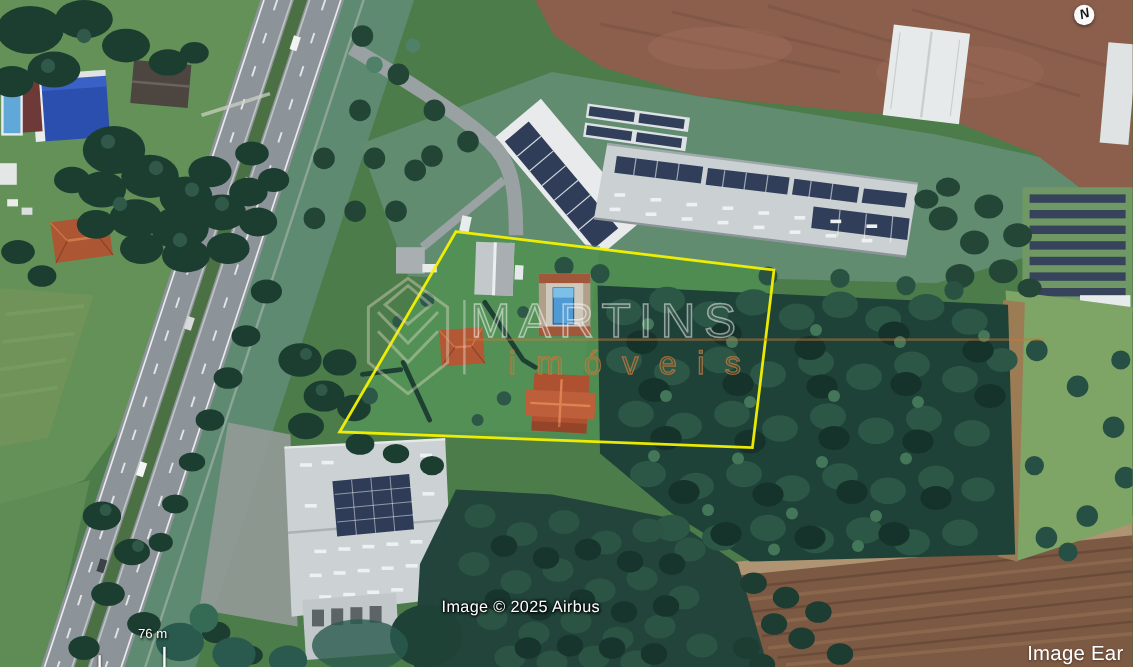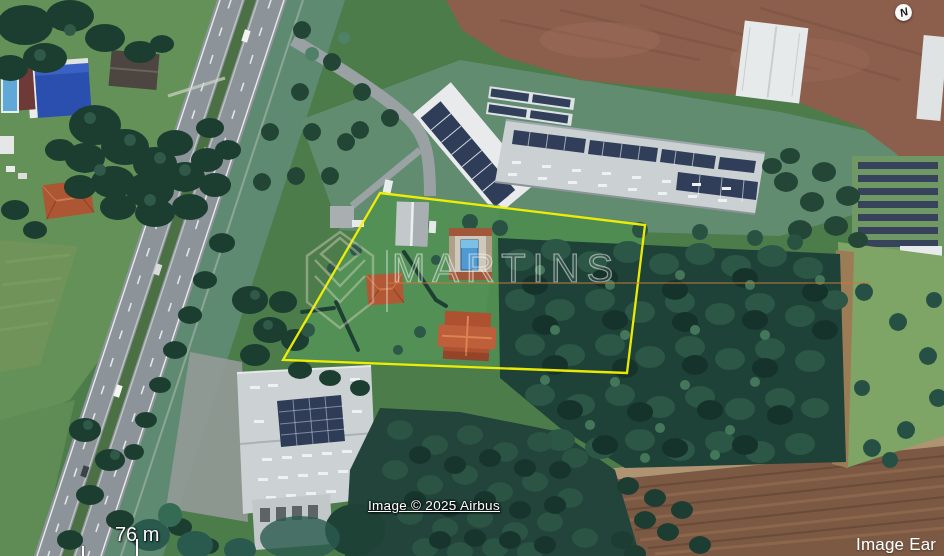--- a/index.html
+++ b/index.html
@@ -7,28 +7,27 @@
   .stage{
     position:relative;width:944px;height:556px;overflow:hidden;
     background:#4d7c4b;font-family:"Liberation Sans",sans-serif;
     cursor:grab;
   }
   .scene{position:absolute;left:0;top:0;width:944px;height:556px;}
   .otext{position:absolute;color:#fff;white-space:nowrap;}
   .attribution{
     left:368px;top:498px;font-size:13.5px;letter-spacing:.3px;
     text-shadow:0 0 2px #000,0 0 3px rgba(0,0,0,.85),1px 1px 2px rgba(0,0,0,.9);
-    text-decoration:underline;
   }
   .google-logo{
     left:856px;top:535px;font-size:17px;font-weight:500;letter-spacing:.2px;
     text-shadow:0 1px 2px rgba(0,0,0,.4);
   }
   .scale-label{
-    left:115px;top:523px;font-size:20px;
+    left:115px;top:523px;font-size:11px;
     text-shadow:0 0 2px #000,1px 1px 2px rgba(0,0,0,.9);
   }
   .tick{position:absolute;width:2px;background:#fff;box-shadow:0 0 2px rgba(0,0,0,.85);}
   .tick-left{left:82px;top:546px;height:10px;}
   .tick-mid{left:136px;top:539px;height:17px;}
   .compass{
     position:absolute;left:895px;top:4px;width:17px;height:17px;border-radius:50%;
     background:#fbfbfb;display:flex;align-items:center;justify-content:center;
     box-shadow:0 1px 3px rgba(0,0,0,.55);cursor:pointer;
   }
@@ -596,20 +595,21 @@
       <g fill="none" stroke="#e8dcc8" stroke-width="2.5" opacity=".8">
         <polygon points="37,2 70,26 70,72 37,98 4,72 4,26"></polygon>
         <polyline points="12,30 37,56 62,30"></polyline>
         <polyline points="12,46 37,72 62,46"></polyline>
         <polygon points="37,8 56,24 37,40 18,24"></polygon>
       </g>
     </svg>
     <div class="wm-bar"></div>
     <div class="wm-top otext">MARTINS</div>
     <div class="wm-line"></div>
+    <div class="wm-bottom otext">imóveis</div>
   </div>
 
   <div class="compass">
     <span>N</span>
   </div>
 
   <div>
     <div class="otext scale-label">76 m</div>
     <div class="tick tick-left"></div>
     <div class="tick tick-mid"></div>

